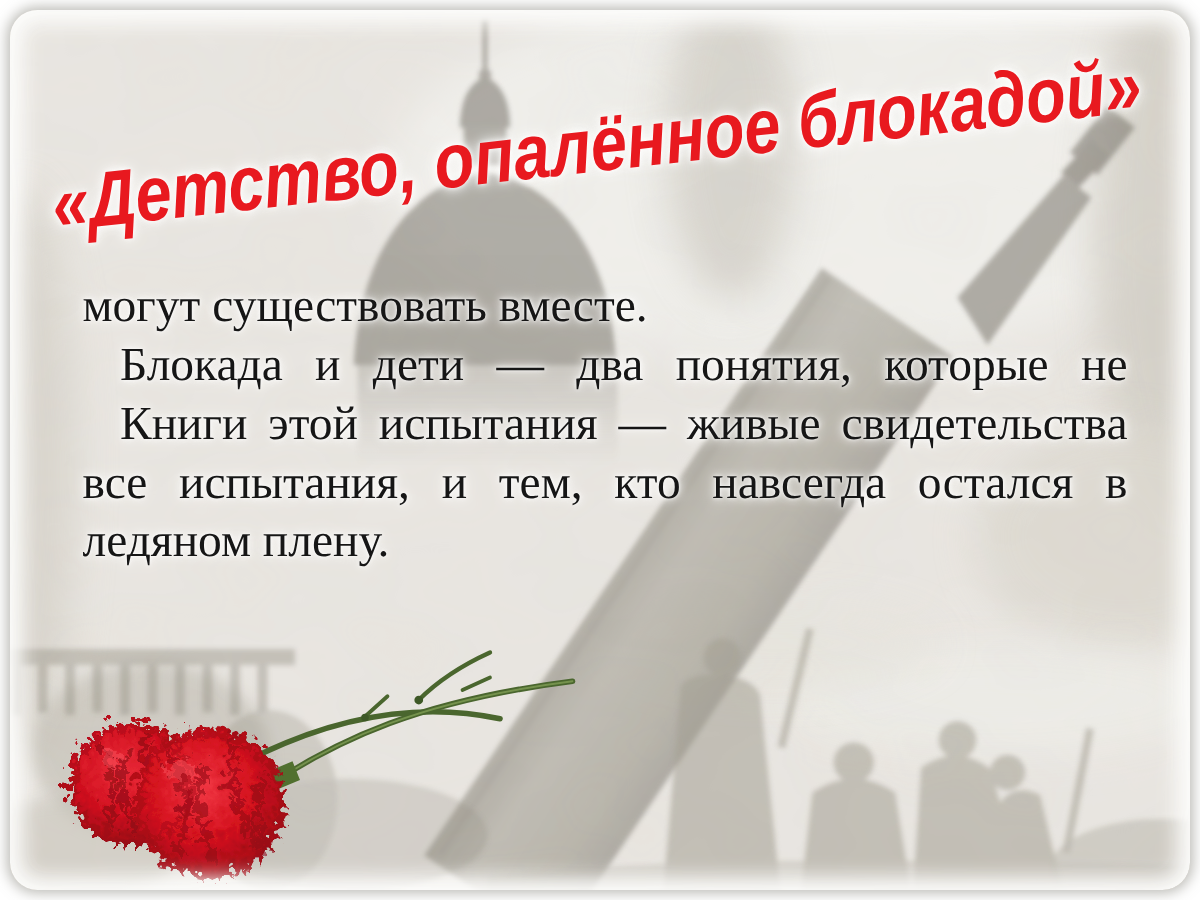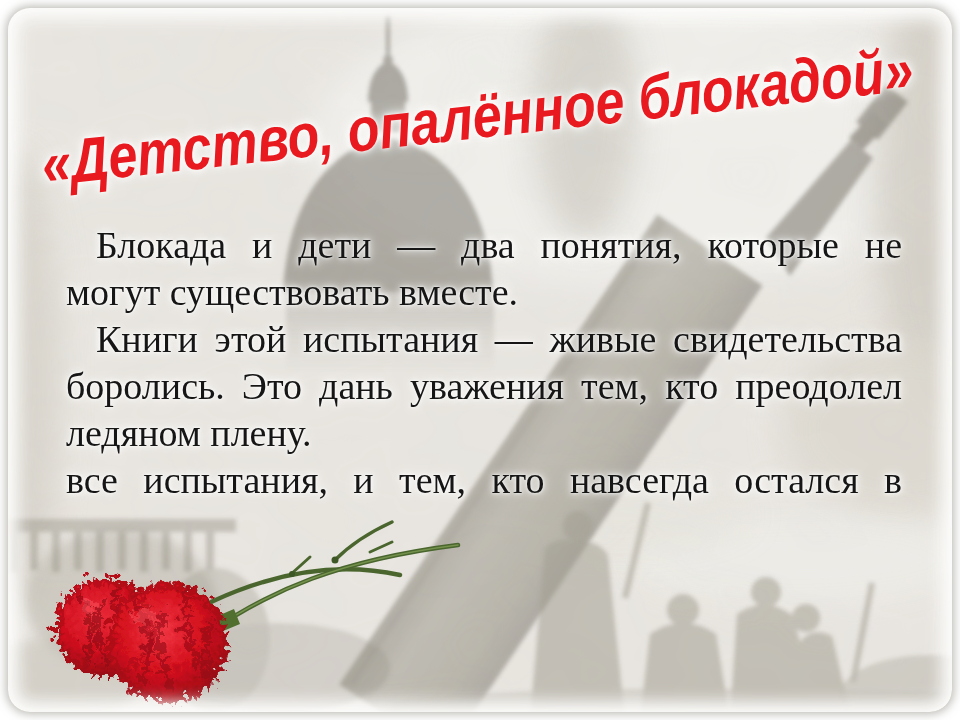--- a/index.html
+++ b/index.html
@@ -173,25 +173,24 @@
         <circle cx="100" cy="142" r="47" fill="none" stroke="#9d0a16" stroke-width="6" opacity="0.45"></circle>
         <ellipse cx="140" cy="130" rx="12" ry="8" fill="#f9525c" opacity="0.5"></ellipse>
         <ellipse cx="85" cy="122" rx="9" ry="6" fill="#f9525c" opacity="0.5"></ellipse>
       </g>
     </svg>
 
     <div class="title">«Детство, опалённое блокадой»</div>
 
     <div class="body">
         <div class="para">
+          <span class="jline last">могут существовать вместе.</span>
           <span class="jline first">Блокада и дети — два понятия, которые не</span>
-          <span class="jline last">могут существовать вместе.</span>
         </div>
         <div class="para">
           <span class="jline first">Книги этой испытания — живые свидетельства</span>
-          <span class="jline">боролись. Это дань уважения тем, кто преодолел</span>
+          <span class="jline">все испытания, и тем, кто навсегда остался в</span>
           <span class="jline last">ледяном плену.</span>
-          <span class="jline">все испытания, и тем, кто навсегда остался в</span>
         </div>
       </div>
 
   </div>
 </div>
 
 </body></html>

